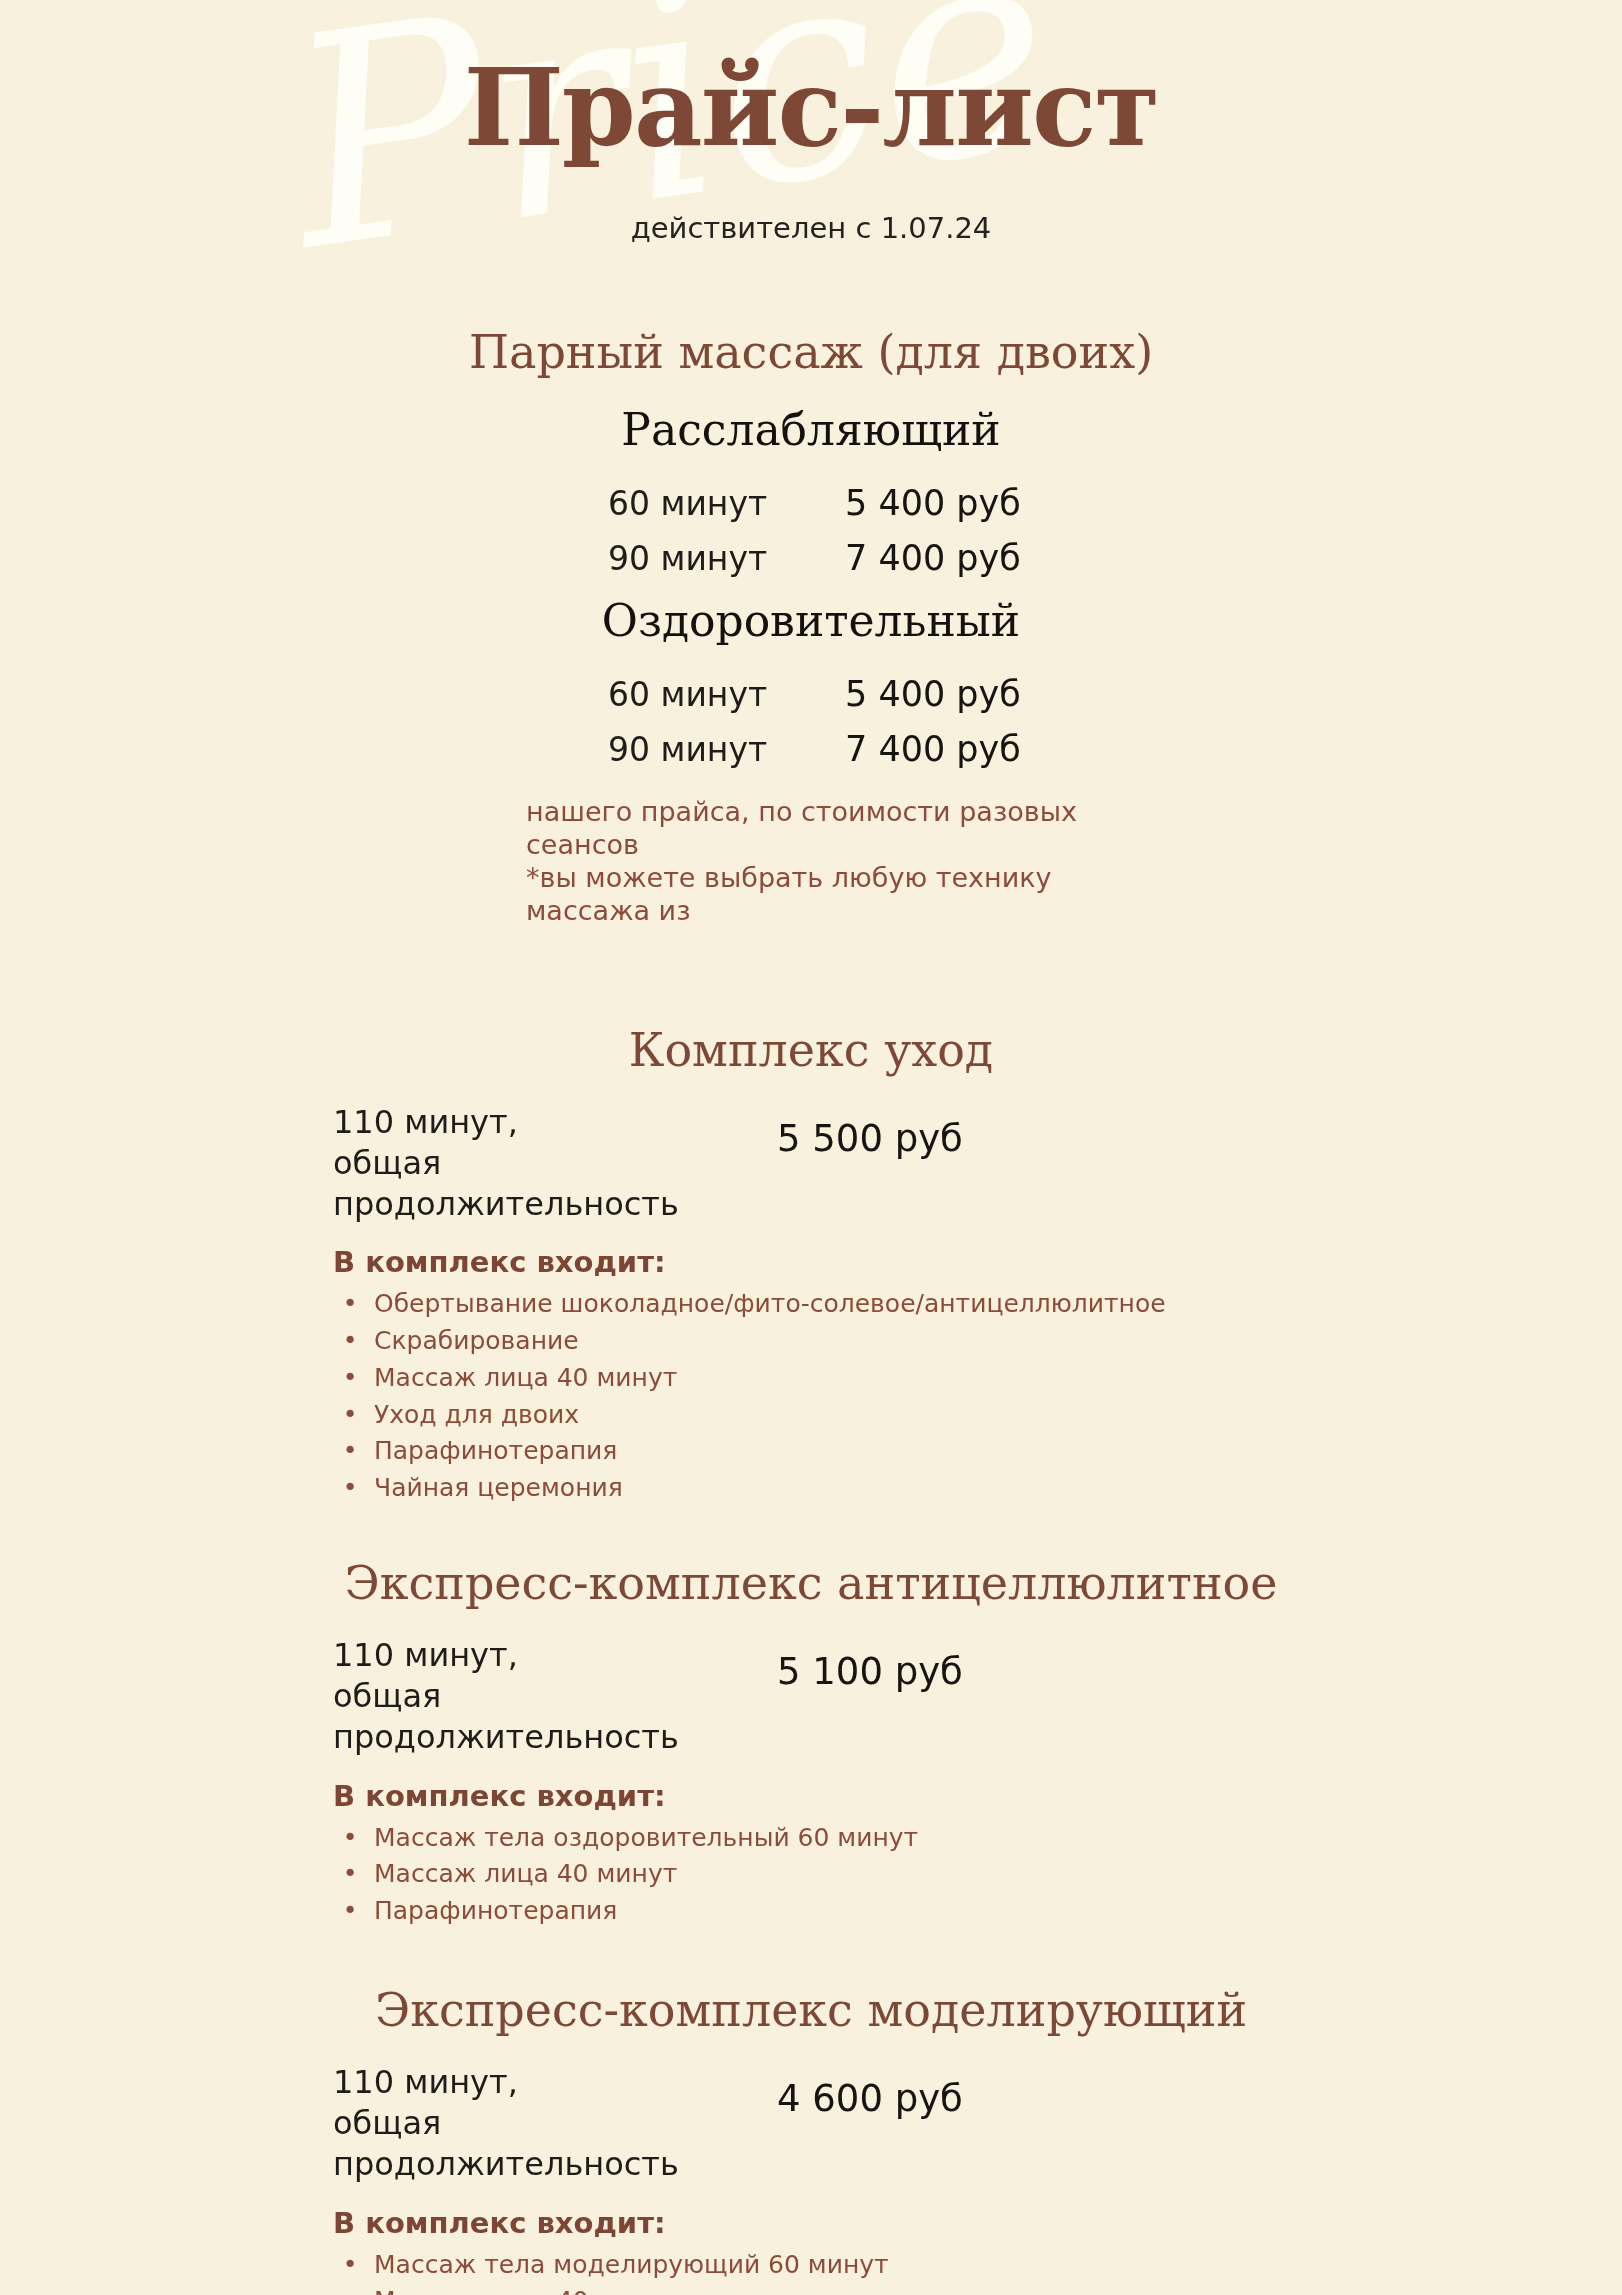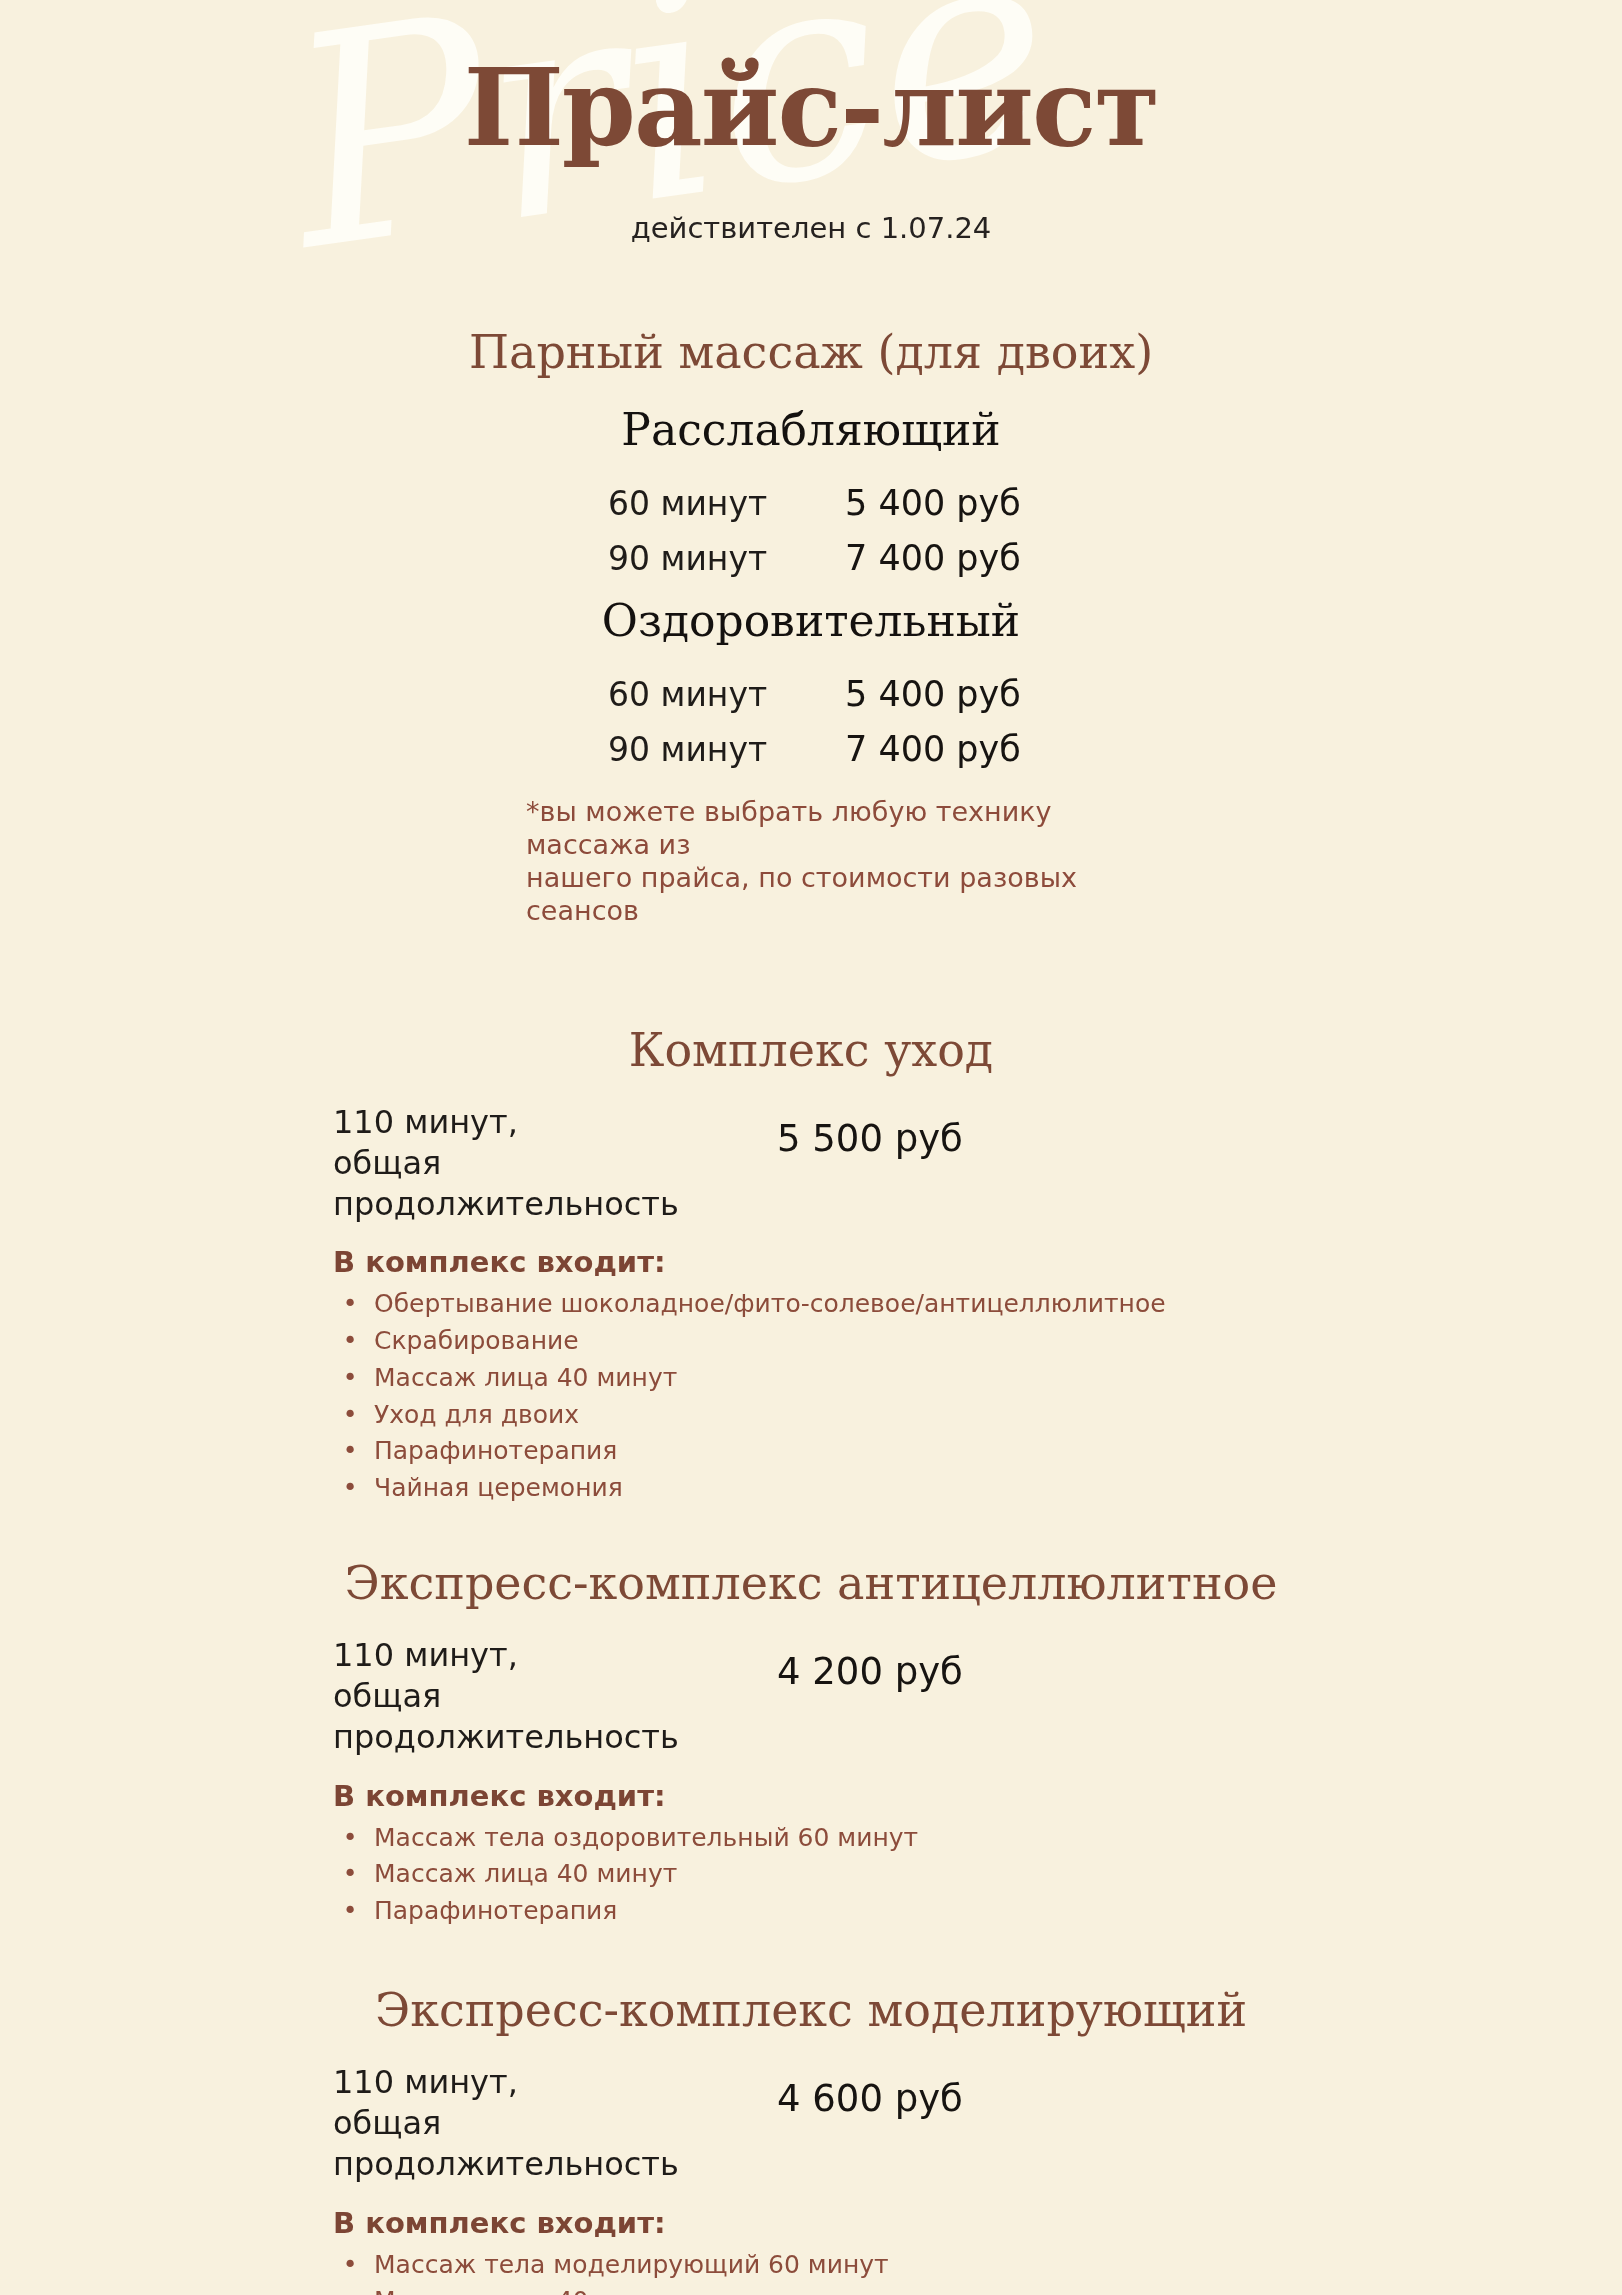--- a/index.html
+++ b/index.html
@@ -150,22 +150,22 @@
           <span class="duration">60 минут</span>
           <span class="price">5 400 руб</span>
         </div>
         <div class="price-row">
           <span class="duration">90 минут</span>
           <span class="price">7 400 руб</span>
         </div>
       </div>
 
       <div class="note">
+        <div>нашего прайса, по стоимости разовых сеансов</div>
         <div>*вы можете выбрать любую технику массажа из</div>
-        <div>нашего прайса, по стоимости разовых сеансов</div>
       </div>
     </div>
 
     <div class="complex">
       <div class="serif-head">Комплекс уход</div>
       <div class="complex-body">
         <div class="duration-block">
           <div>110 минут,</div>
           <div>общая продолжительность</div>
         </div>
@@ -182,21 +182,21 @@
       </div>
     </div>
 
     <div class="complex express1">
       <div class="serif-head">Экспресс-комплекс антицеллюлитное</div>
       <div class="complex-body">
         <div class="duration-block">
           <div>110 минут,</div>
           <div>общая продолжительность</div>
         </div>
-        <div class="big-price">4 200 руб</div>
+        <div class="big-price">5 100 руб</div>
         <div class="includes-label">В комплекс входит:</div>
         <ul class="includes">
           <li>Массаж тела оздоровительный 60 минут</li>
           <li>Массаж лица 40 минут</li>
           <li>Парафинотерапия</li>
         </ul>
       </div>
     </div>
 
     <div class="complex express2">

